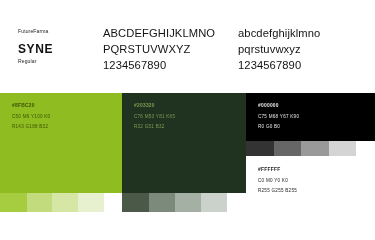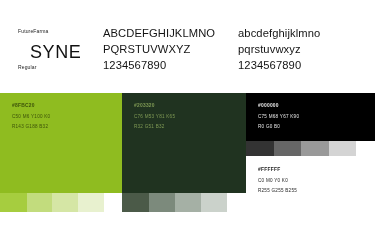--- a/index.html
+++ b/index.html
@@ -51,25 +51,25 @@
     width: 70px;
   }
   .font-brand {
     font-size: 5px;
     color: #1c1c1c;
     letter-spacing: 0.15px;
     margin: 0 0 9px 0;
     white-space: nowrap;
   }
   .font-name {
-    font-size: 18px;
-    font-weight: normal;
+    font-size: 12px;
+    font-weight: bold;
     color: #111111;
     letter-spacing: 0.6px;
-    margin: 0 0 3px 12px;
+    margin: 0 0 3px 0;
     line-height: 1;
     white-space: nowrap;
   }
   .font-weight {
     font-size: 5px;
     color: #1c1c1c;
     letter-spacing: 0.15px;
     margin: 0;
     white-space: nowrap;
   }

